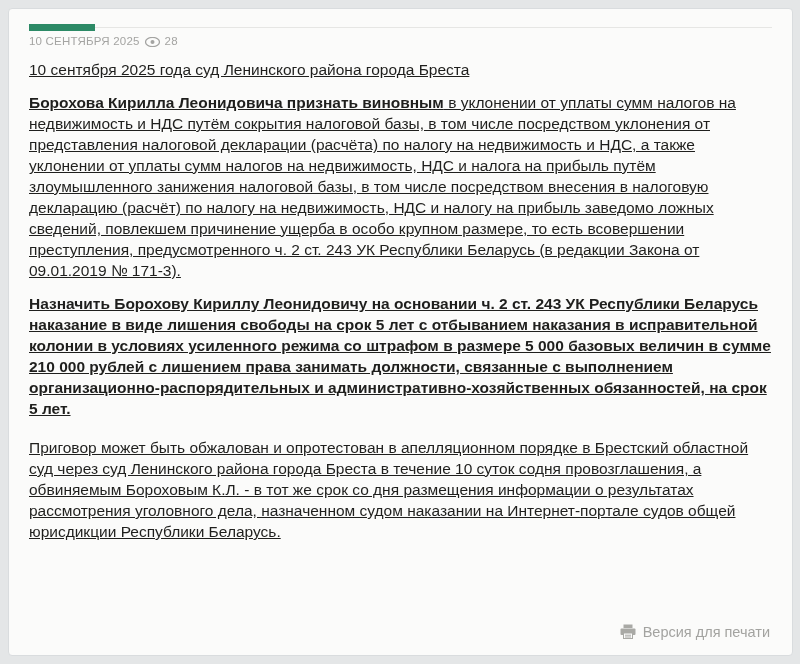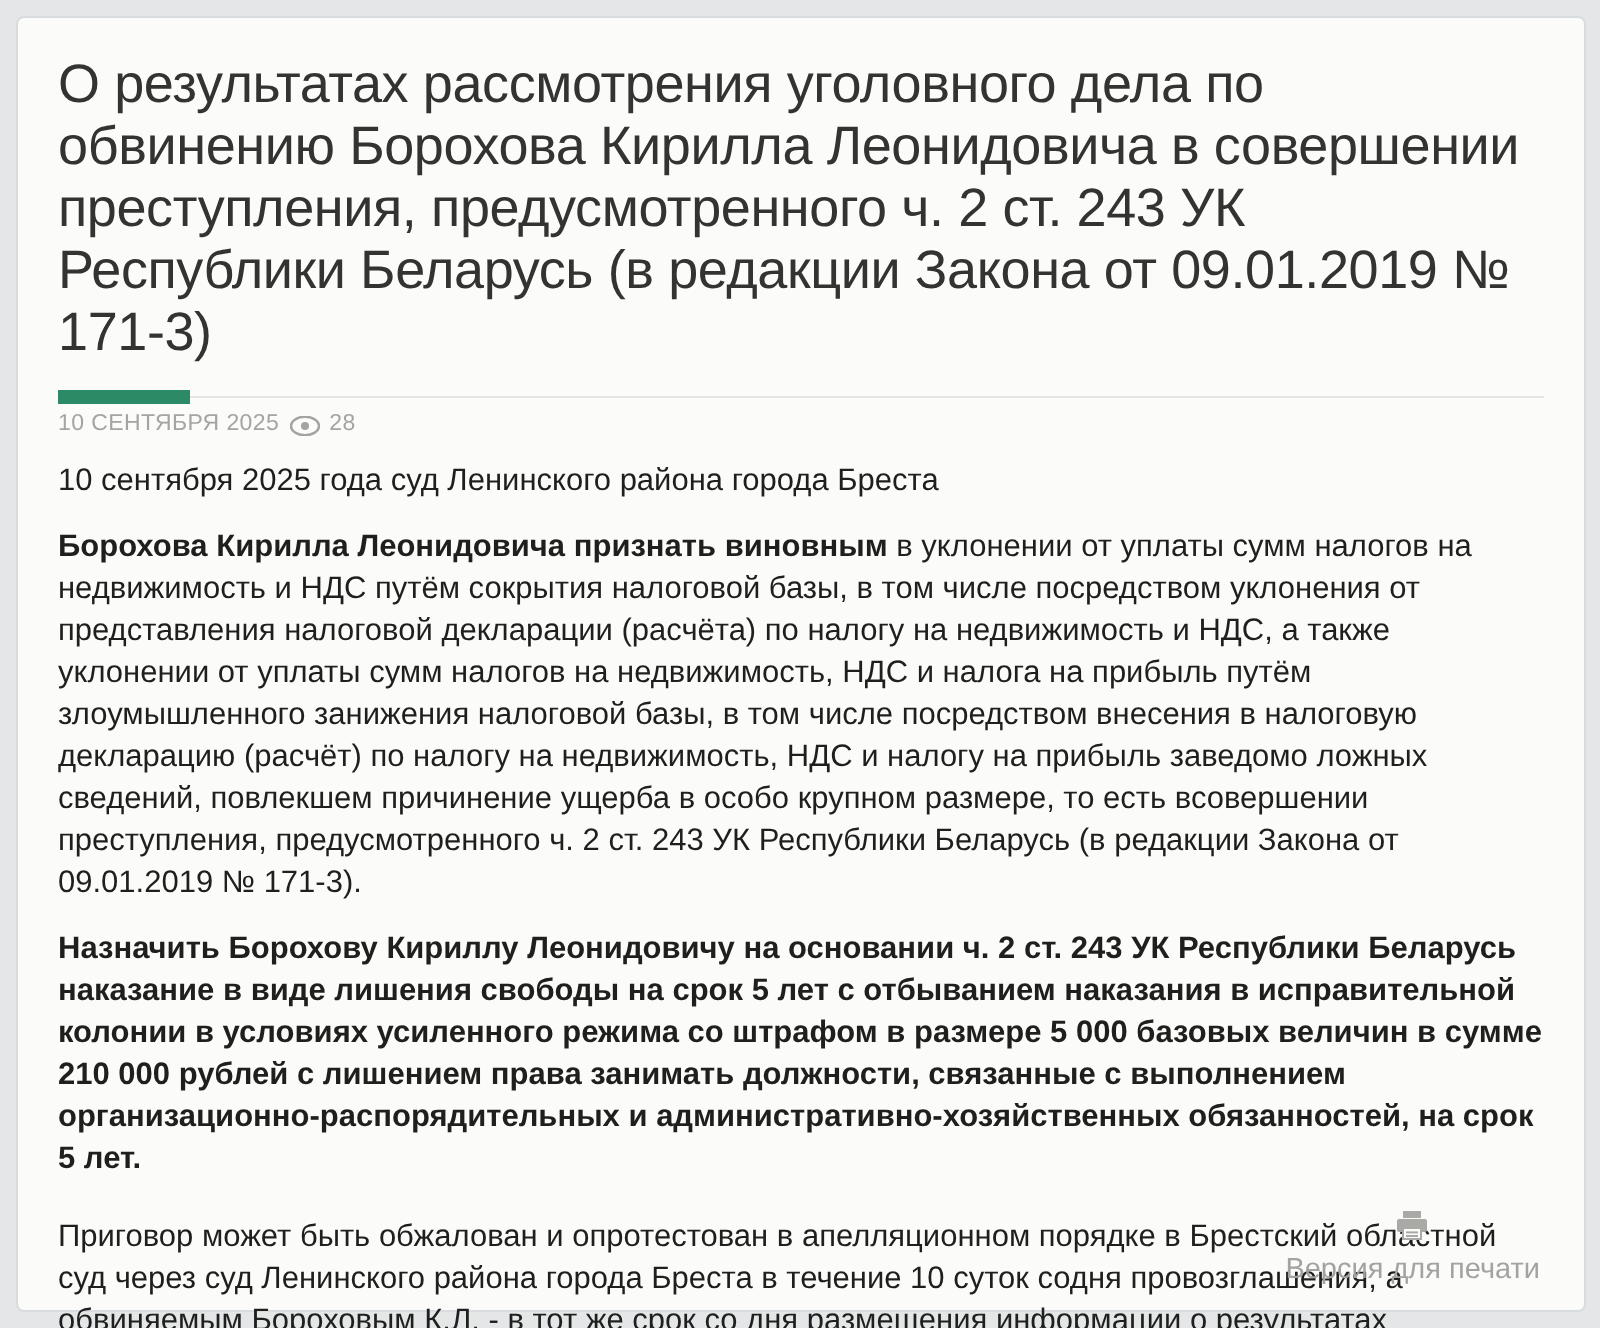--- a/index.html
+++ b/index.html
@@ -47,21 +47,21 @@
     margin-top: 7px;
     font-size: 11.5px;
     color: #a4a4a2;
     letter-spacing: 0.2px;
     display: flex;
     align-items: flex-end;
     gap: 5px;
   }
   .meta svg { display: inline-block; vertical-align: middle; }
   .content { margin-top: 6px; font-size: 15.5px; line-height: 21px; color: #1f1f1d; }
-  .content p { margin: 12px 0; }
+  .content p { margin: 12px 0; text-decoration: underline; }
   .content p.heading {
     text-align: center;
     font-weight: 700;
     margin: 16px 0 18px 0;
   }
   .content p.bold { font-weight: 700; }
   .content b { font-weight: 700; }
   .p-appeal { margin-top: 18px !important; }
   .print-row {
     position: absolute;
@@ -69,31 +69,29 @@
     text-align: right;
   }
   .print-link {
     display: inline-flex;
     align-items: center;
     gap: 7px;
     font-size: 14.5px;
     color: #a3a3a0;
     text-decoration: none;
     cursor: pointer;
-    flex-direction: column;
   }
   .print-link svg { display: block; }
 </style>
 </head>
 <body>
 
 <div class="card">
   <div class="card-inner">
 
-    <h1 class="title">О результатах рассмотрения уголовного дела по обвинению Борохова Кирилла Леонидовича в совершении преступления, предусмотренного ч. 2 ст. 243 УК Республики Беларусь (в редакции Закона от 09.01.2019 № 171-3)</h1>
 
     <div class="divider">
       <span class="accent"></span>
     </div>
 
     <div class="meta">
       <span>10 СЕНТЯБРЯ 2025</span>
       <svg width="15" height="10" viewBox="0 0 15 10">
         <ellipse cx="7.5" cy="5" rx="7" ry="4.6" fill="none" stroke="#a4a4a2" stroke-width="1.3"></ellipse>
         <circle cx="7.5" cy="5" r="2" fill="#a4a4a2"></circle>

